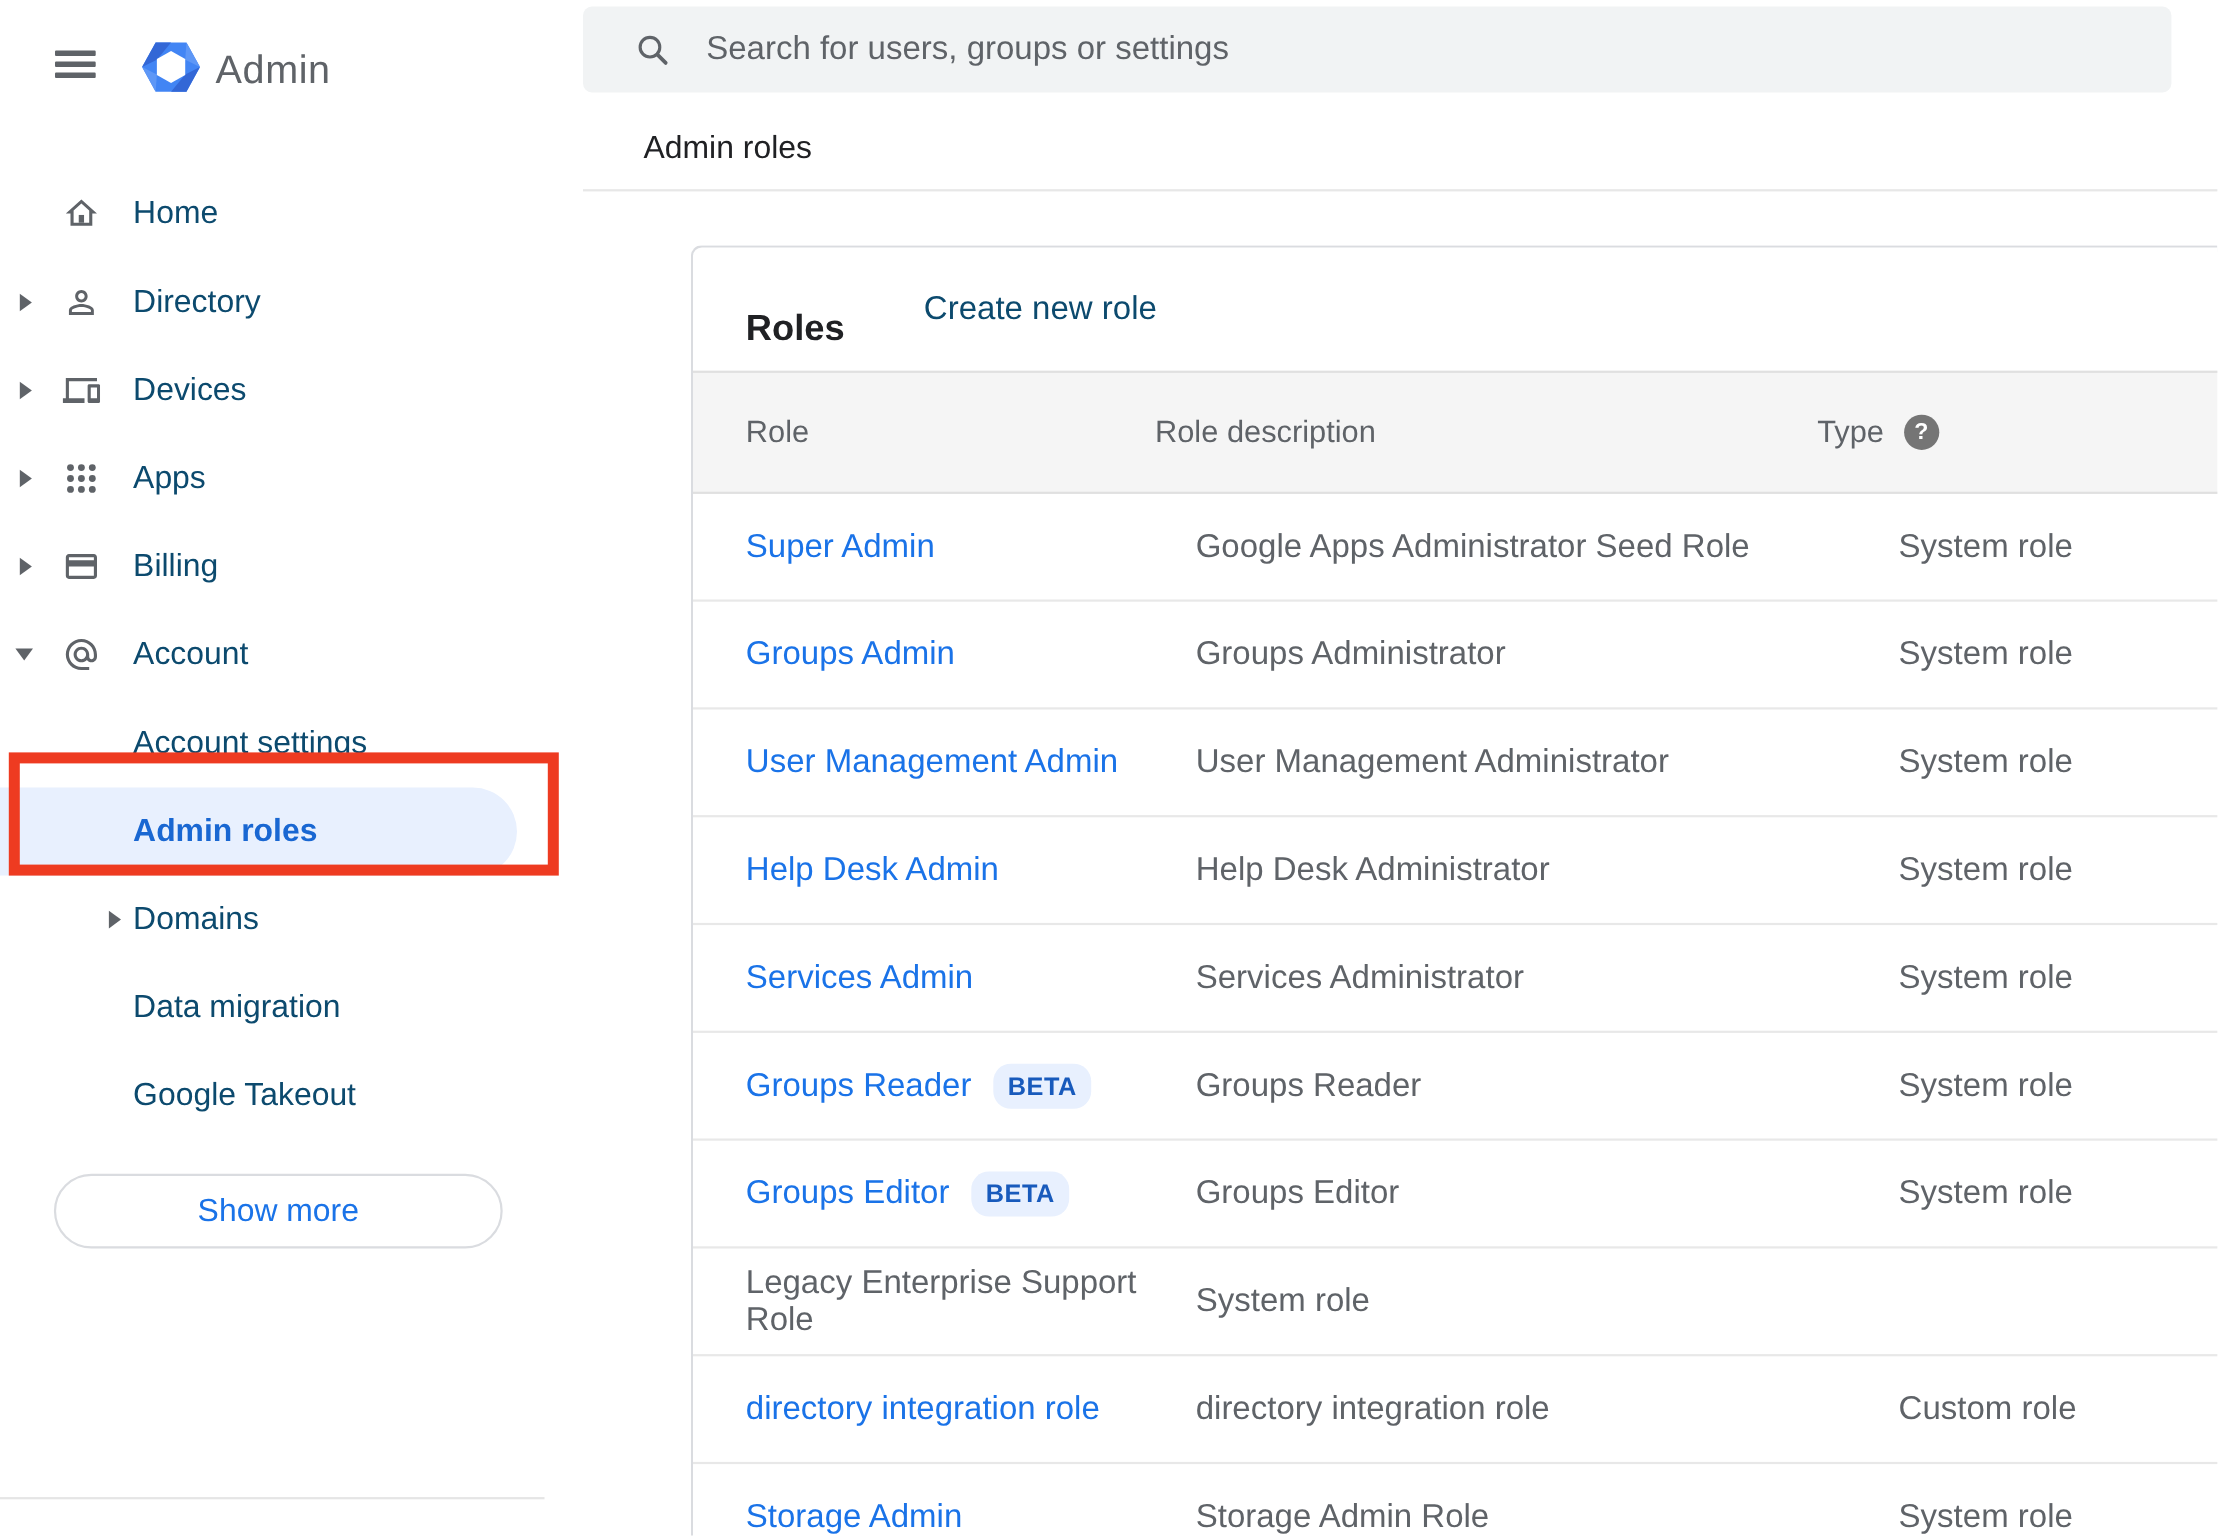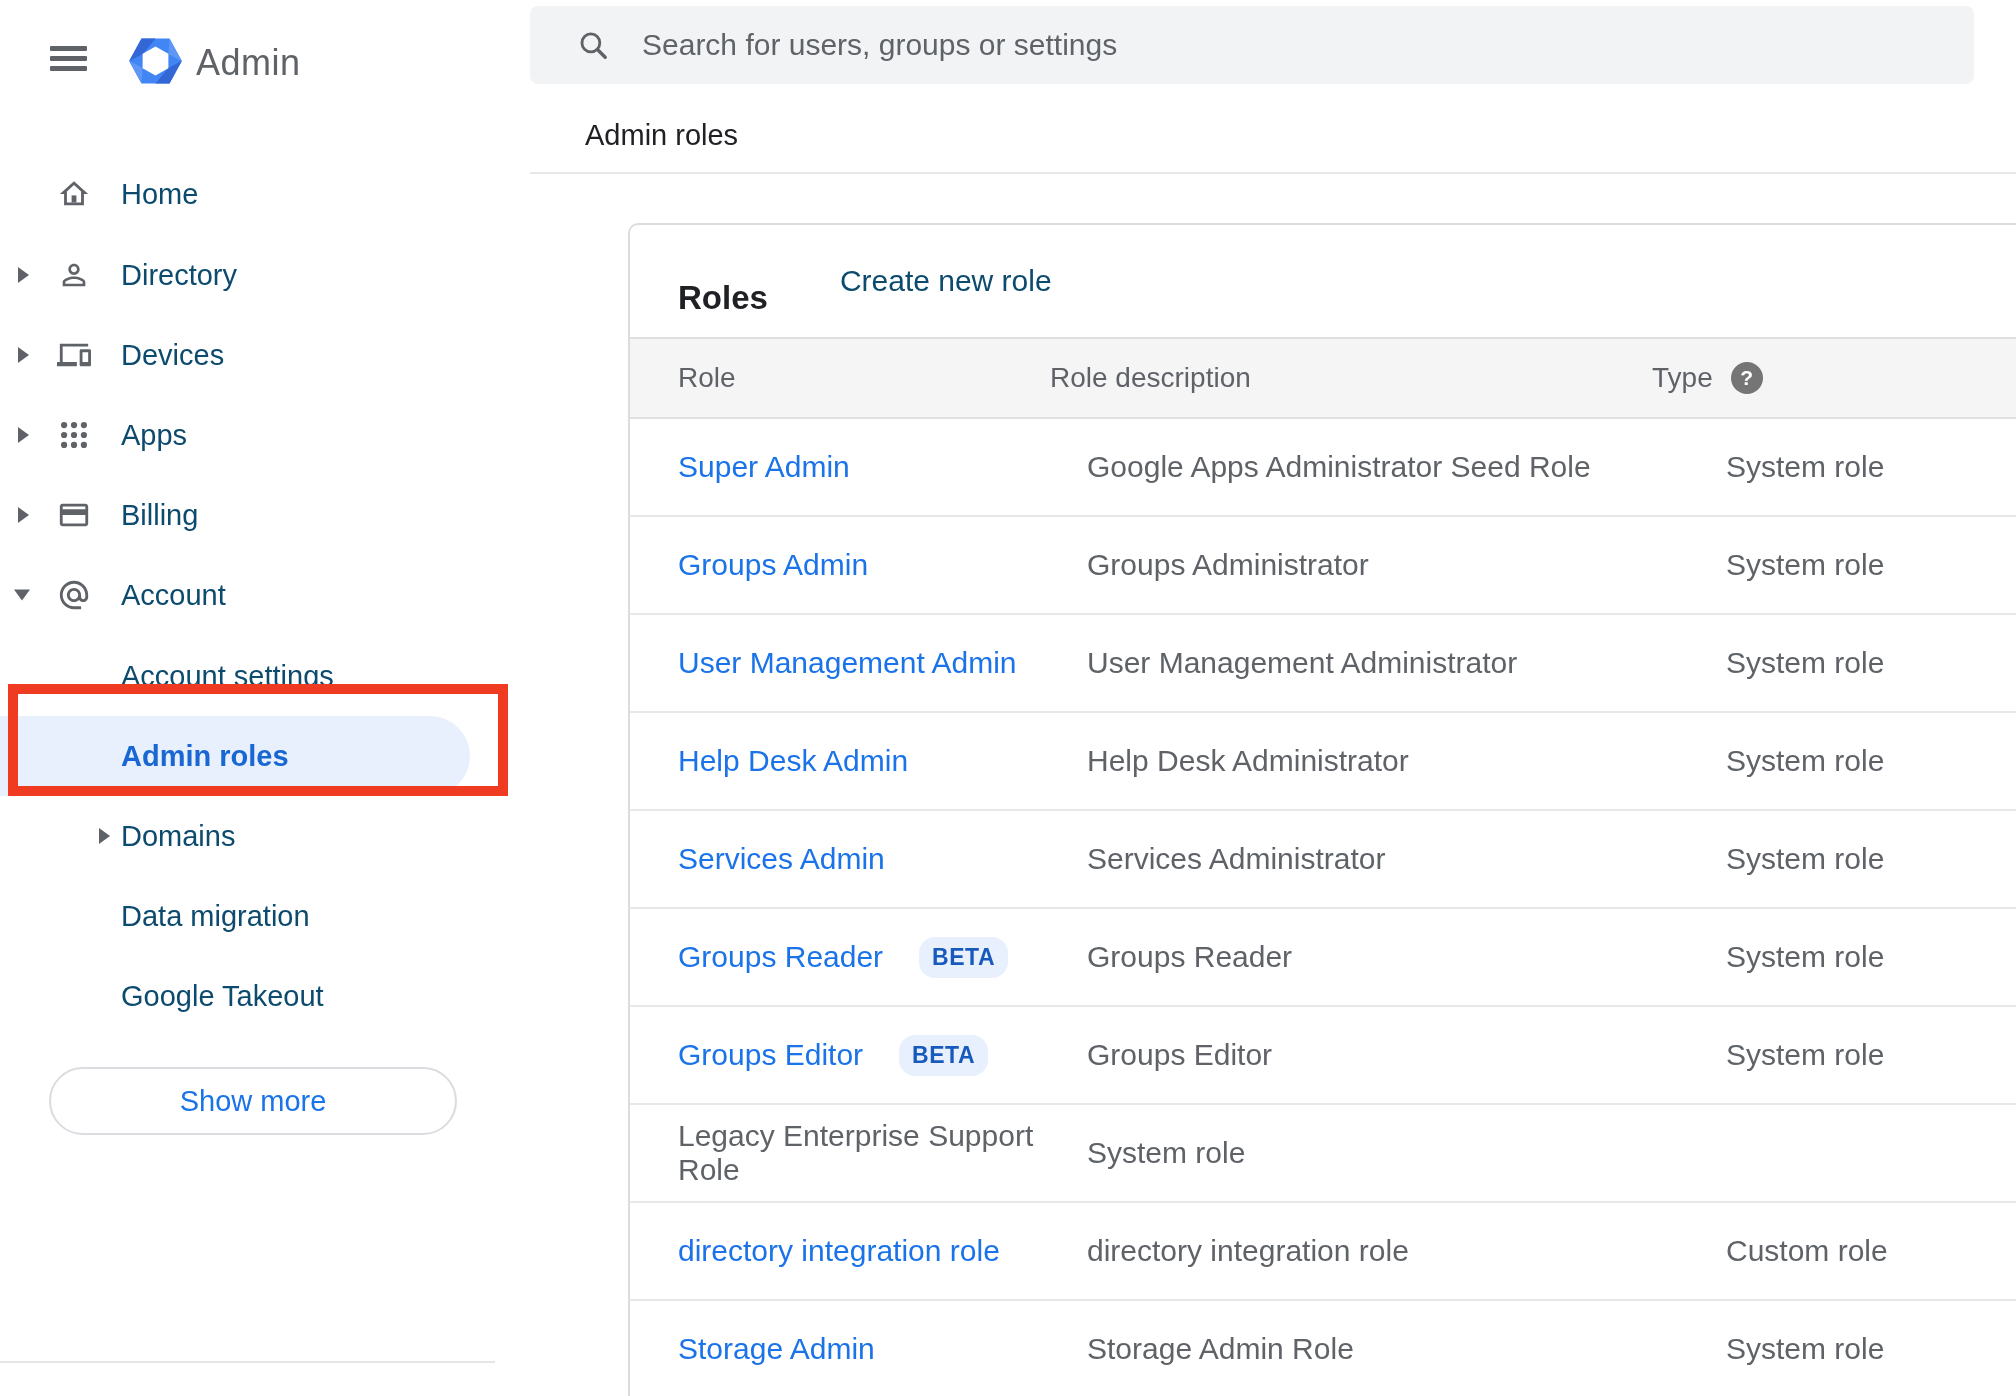--- a/index.html
+++ b/index.html
@@ -82,35 +82,35 @@
     position: absolute; left: 628px; top: 223px; right: 0; bottom: -20px;
     background: #fff; border: 2px solid #dadce0; border-right: none;
     border-radius: 10px 0 0 0;
   }
   .card-head { height: 112px; display: flex; align-items: center; padding-left: 48px; }
   .card-title { font-size: 33px; font-weight: 700; color: #202124; margin-top: 33px; }
   .create-link { margin-left: 72px; font-size: 30px; color: #0c4a6e; text-decoration: none; cursor: pointer; }
 
   .grid-row { display: grid; grid-template-columns: 372px 602px 1fr; align-items: center; padding-left: 48px; }
   .thead {
-    height: 82px; background: #f5f5f5;
+    height: 112px; background: #f5f5f5;
     border-top: 2px solid #e0e0e0; border-bottom: 2px solid #e0e0e0;
     color: #5f6368; font-size: 28px;
   }
   .th-type { display: flex; align-items: center; }
   .help-icon {
     display: inline-flex; align-items: center; justify-content: center;
     width: 32px; height: 32px; margin-left: 18px; border-radius: 50%;
     background: #757575; color: #fff; font-size: 21px; font-weight: 700; cursor: pointer;
   }
   .trow { height: 98px; border-bottom: 2px solid #e8e8e8; font-size: 30px; gap: 37px; }
   .role-cell { display: flex; align-items: center; }
   .role-link { color: #1a73e8; cursor: pointer; white-space: nowrap; }
   .beta-badge {
-    margin-left: 36px; padding: 7px 13px; border-radius: 16px;
+    margin-left: 20px; padding: 7px 13px; border-radius: 16px;
     background: #e8f0fe; color: #185abc; font-size: 23px; font-weight: 700; letter-spacing: 0.5px;
   }
   .desc-cell, .type-cell { color: #5f6368; }
 </style>
 </head>
 <body>
 
 <div class="app">
 
   <aside class="sidebar">

